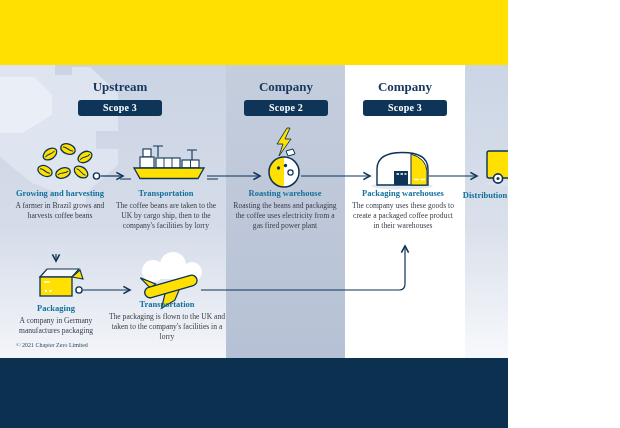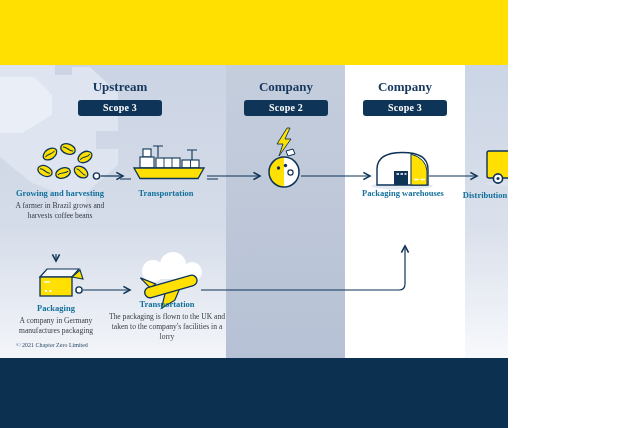--- a/index.html
+++ b/index.html
@@ -184,23 +184,29 @@
       <div class="hdr-title">Downstream</div>
       <span class="badge">Scope 3</span>
     </div>
 
     <div class="node" style="left:-5px;top:123px;">
       <div class="node-title">Growing and harvesting</div>
       <div class="node-body" style="max-width:90px;">A farmer in Brazil grows and harvests coffee beans</div>
     </div>
     <div class="node" style="left:101px;top:123px;">
       <div class="node-title">Transportation</div>
+      <div class="node-body" style="max-width:108px;">The coffee beans are taken to the UK by cargo ship, then to the company's facilities by lorry</div>
+    </div>
+    <div class="node" style="left:220px;top:123px;">
+      <div class="node-title">Roasting warehouse</div>
+      <div class="node-body" style="max-width:110px;">Roasting the beans and packaging the coffee uses electricity from a gas fired power plant</div>
     </div>
     <div class="node" style="left:338px;top:123px;">
       <div class="node-title">Packaging warehouses</div>
+      <div class="node-body" style="max-width:106px;">The company uses these goods to create a packaged coffee product in their warehouses</div>
     </div>
     <div class="node" style="left:420px;top:125px;">
       <div class="node-title">Distribution</div>
     </div>
     <div class="node" style="left:-9px;top:238px;">
       <div class="node-title">Packaging</div>
       <div class="node-body" style="max-width:88px;text-align:center;">A company in Germany manufactures packaging</div>
     </div>
     <div class="node" style="left:102px;top:234px;">
       <div class="node-title">Transportation</div>

